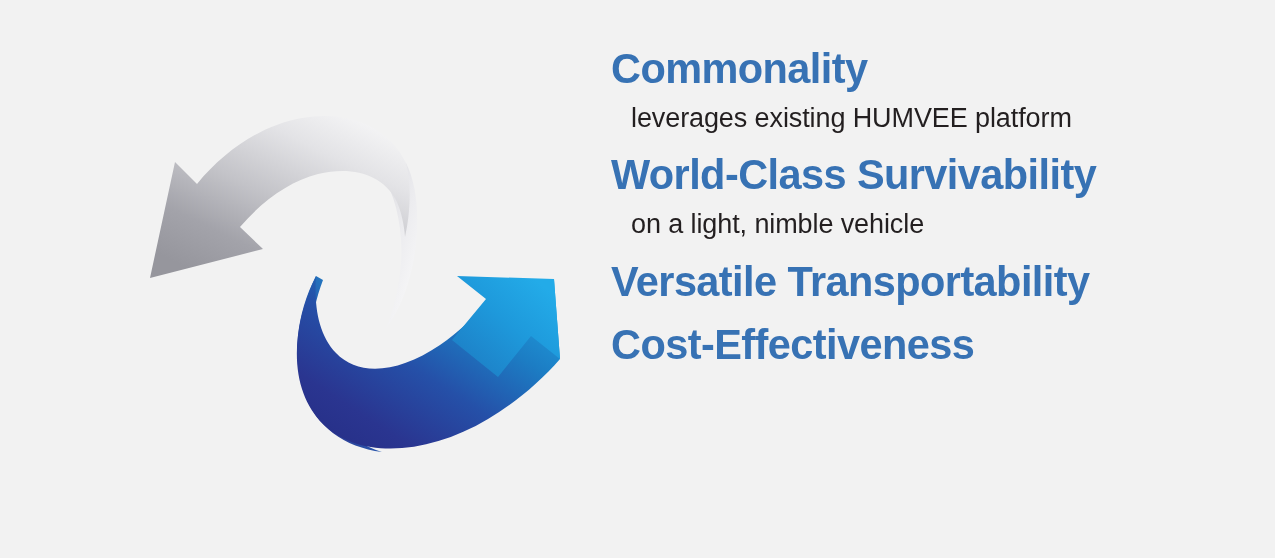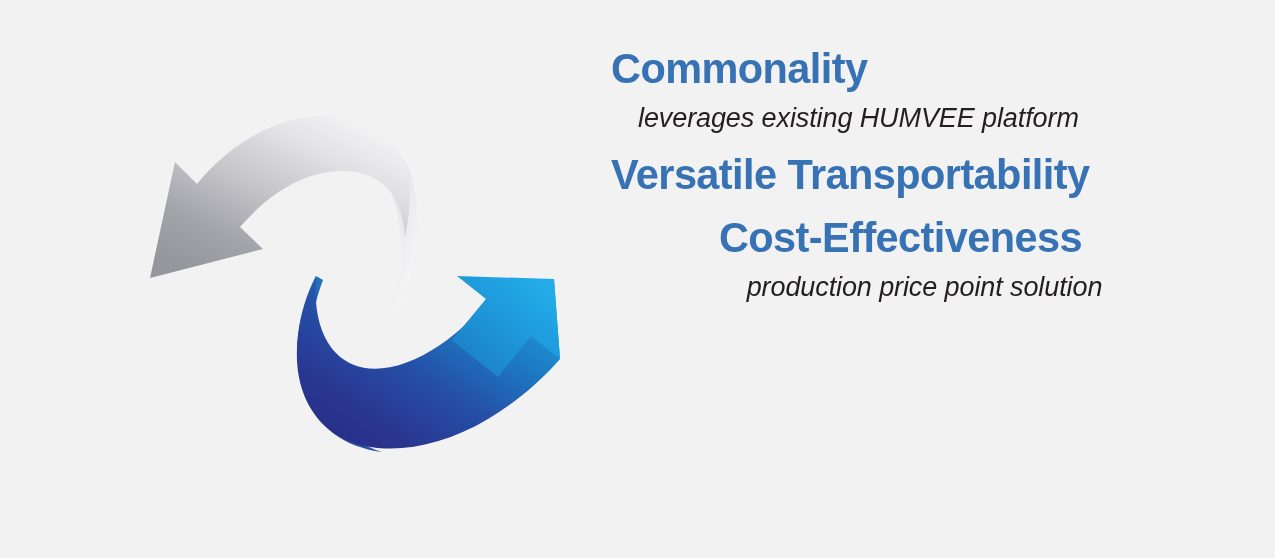--- a/index.html
+++ b/index.html
@@ -99,28 +99,27 @@
     transform: scaleX(0.965);
     transform-origin: left center;
   }
   .feature-sub {
     font-family: "Liberation Sans", sans-serif;
     font-weight: 400;
     font-size: 27px;
     line-height: 44px;
     color: #231f20;
     white-space: nowrap;
-    margin-left: 27px;
+    margin-left: 20px;
     letter-spacing: -0.1px;
-    font-style: italic;
   }
   .b1 { margin-bottom: 6px; }
   .b2 { margin-bottom: 7px; }
   .b3 { margin-bottom: 7px; }
-  .b4 { margin-bottom: 0; text-align: center; }
+  .b4 { margin-bottom: 0; }
 </style>
 </head>
 <body>
 
 <div class="stage">
 
   <div class="logo-panel">
 
     <svg class="logo-svg" viewBox="0 0 470 470" xmlns="http://www.w3.org/2000/svg">
       <defs>
@@ -201,25 +200,28 @@
 
   </div>
 
   <div class="features">
 
     <div class="feature-block b1">
       <div class="feature-title">Commonality</div>
       <div class="feature-sub">leverages existing HUMVEE platform</div>
     </div>
 
+    <div class="feature-block b2">
+      <div class="feature-title">World-Class Survivability</div>
+      <div class="feature-sub">on a light, nimble vehicle</div>
+    </div>
 
     <div class="feature-block b3">
       <div class="feature-title">Versatile Transportability</div>
     </div>
 
     <div class="feature-block b4">
       <div class="feature-title">Cost-Effectiveness</div>
-      <div class="feature-sub">production price point solution</div>
     </div>
 
   </div>
 
 </div>
 
 </body></html>

